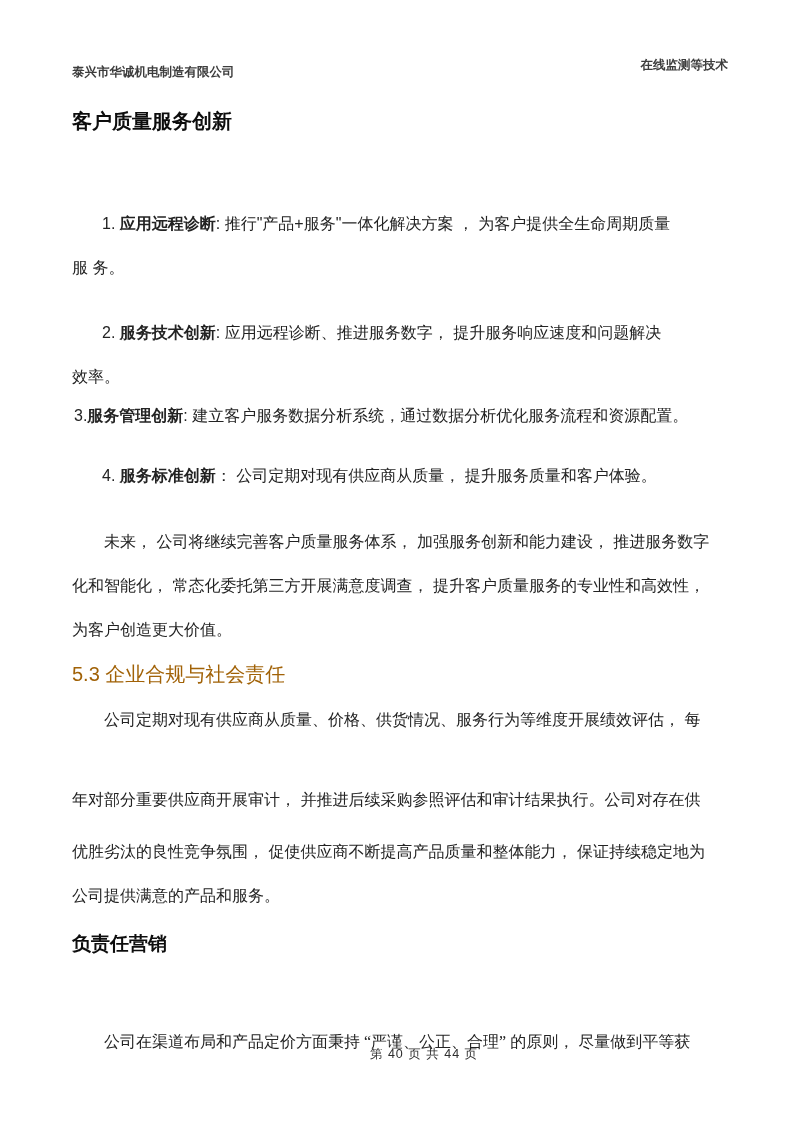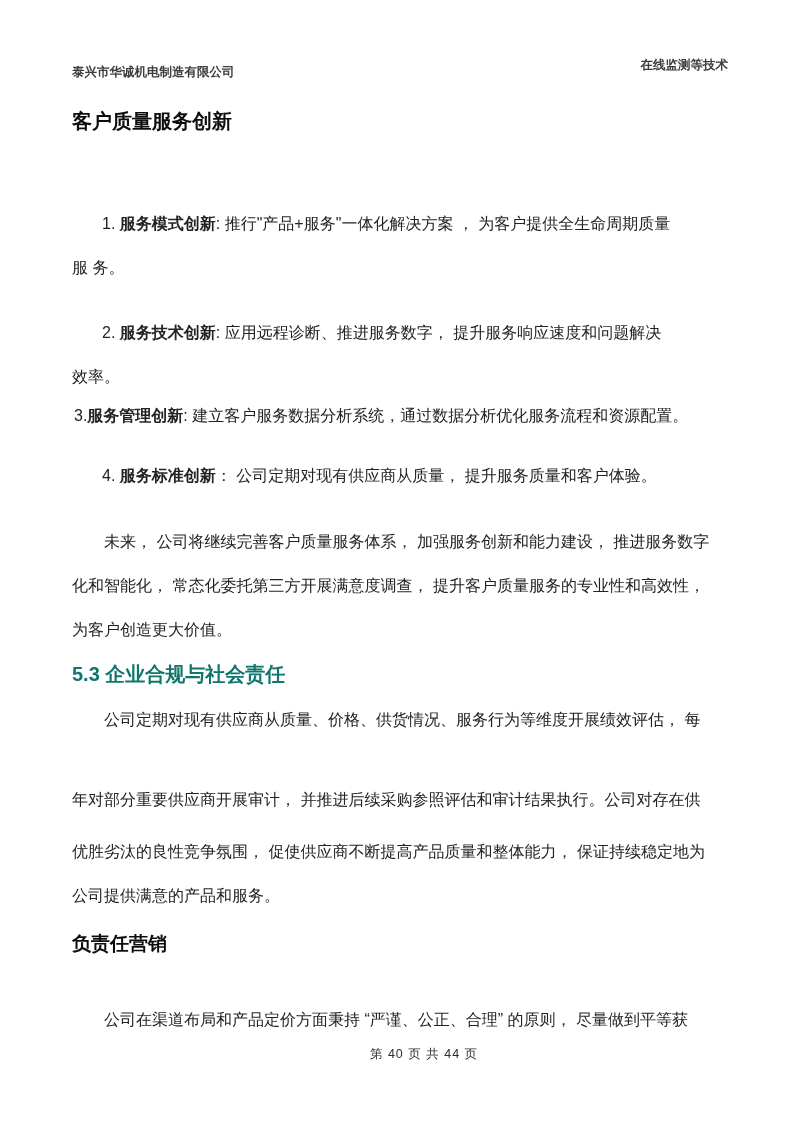--- a/index.html
+++ b/index.html
@@ -25,22 +25,22 @@
     font-weight: 600;
     color: #3d3d3d;
   }
   .h1 {
     font-size: 20px;
     font-weight: 700;
     color: #0d0d0d;
   }
   .h2 {
     font-size: 20px;
-    font-weight: 700;
-    color: #0f766e;
+    font-weight: 400;
+    color: #a16207;
   }
   .h3 {
     font-size: 19px;
     font-weight: 700;
     color: #0d0d0d;
   }
   .bold { font-weight: 700; }
   .footer {
     position: absolute;
     left: 0;
@@ -57,21 +57,21 @@
 
 <div class="page">
 
   <div class="line hdr" style="left:72px; top:66px;">泰兴市华诚机电制造有限公司</div>
   <div class="line hdr" style="right:72px; top:59px;">在线监测等技术</div>
 
   <div class="line h1" style="left:72px; top:97px;margin-top:14px;">客户质量服务创新</div>
 
 
   <div class="line" style="left:102px; top:216px;">
-    <span>1. </span><span class="bold">服务模式创新</span><span>: 推行"产品+服务"一体化解决方案 ， 为客户提供全生命周期质量</span>
+    <span>1. </span><span class="bold">应用远程诊断</span><span>: 推行"产品+服务"一体化解决方案 ， 为客户提供全生命周期质量</span>
   </div>
   <div class="line" style="left:72px; top:260px;">服 务。</div>
 
   <div class="line" style="left:102px; top:325px;">
     <span>2. </span><span class="bold">服务技术创新</span><span>: 应用远程诊断、推进服务数字， 提升服务响应速度和问题解决</span>
   </div>
   <div class="line" style="left:72px; top:369px;">效率。</div>
 
   <div class="line" style="left:74px; top:408px;">
     <span>3.</span><span class="bold">服务管理创新</span><span>: 建立客户服务数据分析系统，通过数据分析优化服务流程和资源配置。</span>
@@ -87,17 +87,17 @@
 
   <div class="line h2" style="left:72px; top:664px;">5.3 企业合规与社会责任</div>
 
   <div class="line" style="left:104px; top:712px;">公司定期对现有供应商从质量、价格、供货情况、服务行为等维度开展绩效评估， 每</div>
   <div class="line" style="left:72px; top:756px;margin-top:36px;">年对部分重要供应商开展审计， 并推进后续采购参照评估和审计结果执行。公司对存在供</div>
   <div class="line" style="left:72px; top:844px;">优胜劣汰的良性竞争氛围， 促使供应商不断提高产品质量和整体能力， 保证持续稳定地为</div>
   <div class="line" style="left:72px; top:888px;">公司提供满意的产品和服务。</div>
 
   <div class="line h3" style="left:72px; top:934px;">负责任营销</div>
 
-  <div class="line" style="left:104px; top:1012px;">公司在渠道布局和产品定价方面秉持 “严谨、公正、合理” 的原则， 尽量做到平等获</div>
+  <div class="line" style="left:104px; top:1034px;font-family:Liberation Serif, serif;">公司在渠道布局和产品定价方面秉持 “严谨、公正、合理” 的原则， 尽量做到平等获</div>
 
   <div class="footer" style="top:1046px;">第 40 页 共 44 页</div>
 
 </div>
 
 </body></html>

